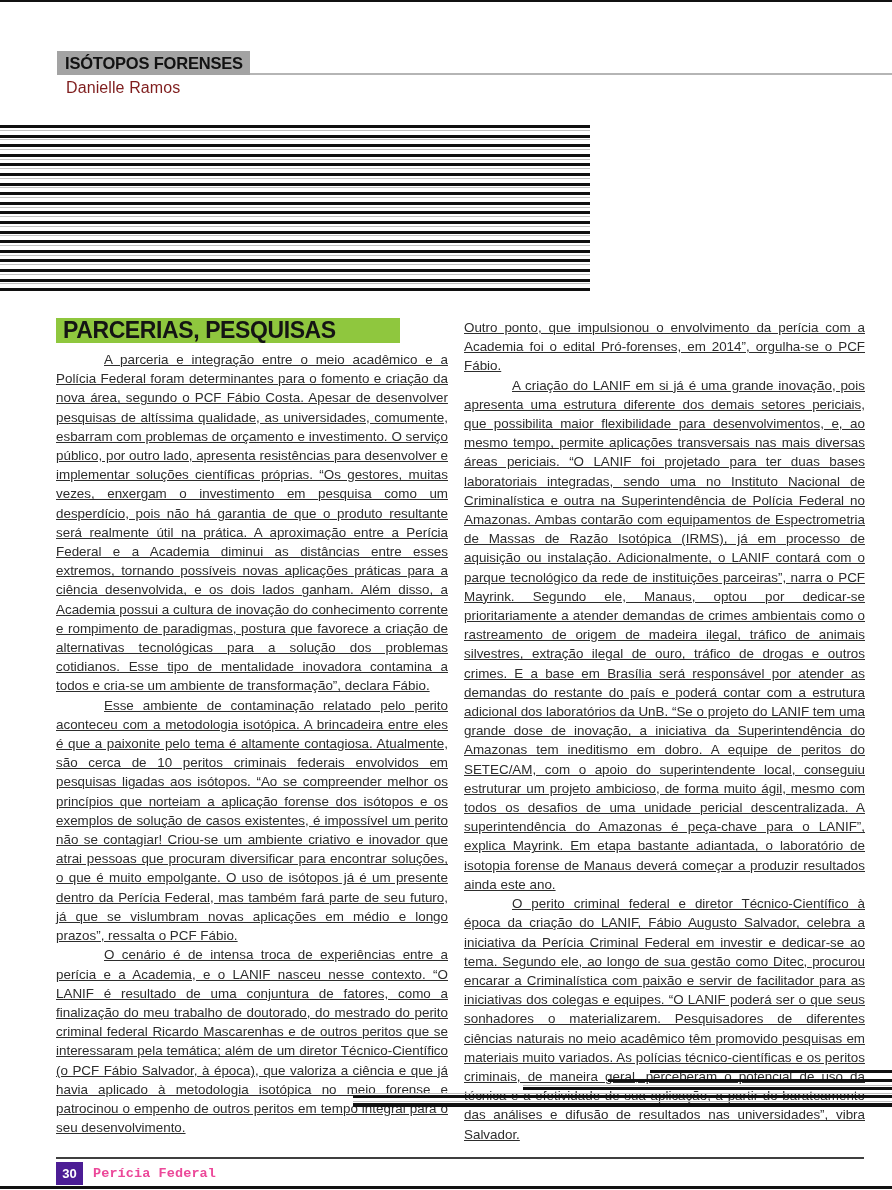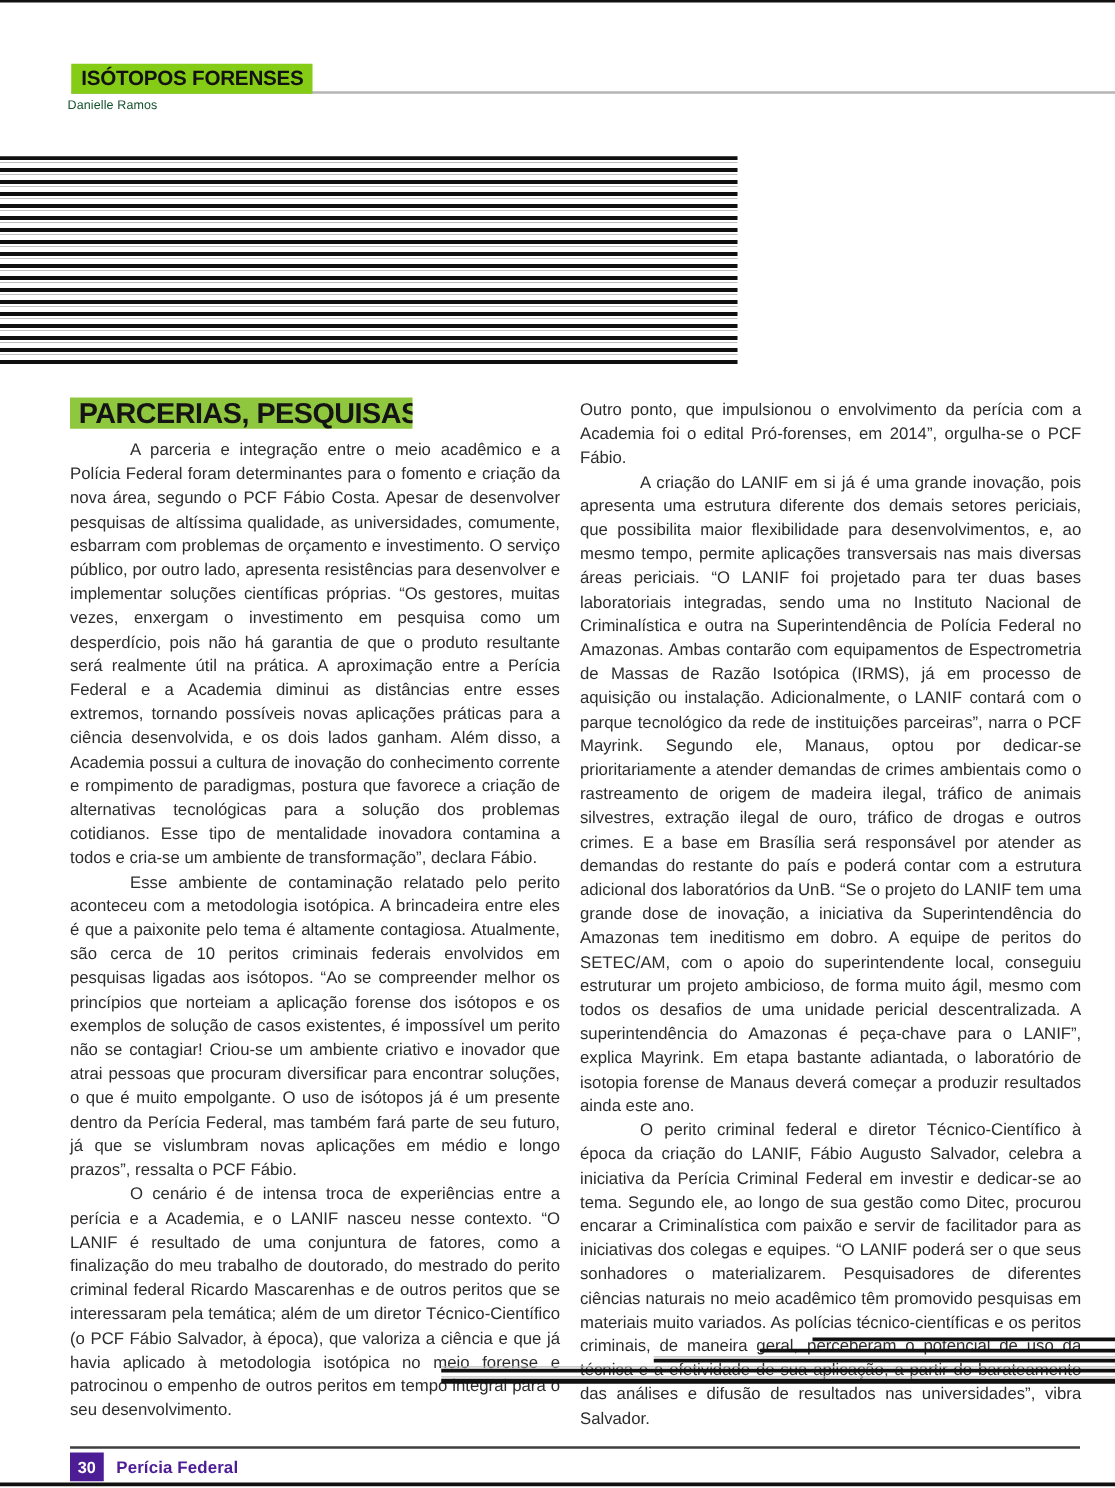--- a/index.html
+++ b/index.html
@@ -11,64 +11,64 @@
     -webkit-font-smoothing:antialiased;
   }
   .edge-rule { position:absolute; left:0; width:892px; background:#111; }
   .edge-rule.top { top:0; height:2px; }
   .edge-rule.bottom { top:1186px; height:3px; }
 
   
   .kicker-box {
     position:absolute; left:57px; top:51px;
     width:193px; height:24px; box-sizing:border-box;
-    background:#84cc16; z-index:2;
+    background:#a3a3a3; z-index:2;
     font-weight:bold; font-size:16.5px; line-height:24px;
     letter-spacing:-0.2px; color:#121212;
     padding-left:8px; white-space:nowrap; overflow:hidden;
   }
   .header-rule {
     position:absolute; left:57px; top:73px; width:835px; height:2px;
     background:#b5b5b5; z-index:1;
   }
   .byline {
-    position:absolute; left:54px; top:79px;
-    font-size:10px; color:#14532d; letter-spacing:0.1px;
+    position:absolute; left:66px; top:79px;
+    font-size:16px; color:#7f1d1d; letter-spacing:0.1px;
   }
 
   
   .top-stripes {
     position:absolute; left:0; top:125px; width:590px; height:167px;
     background:repeating-linear-gradient(to bottom,
       #101010 0px, #101010 3px,
       #ffffff 3px, #ffffff 4.8px,
       #bfbfbf 4.8px, #bfbfbf 5.8px,
       #ffffff 5.8px, #ffffff 9.6px);
   }
 
   
   .headline-box {
     display:block; background:#8FC73E; color:#141414;
     height:25px; line-height:25px; box-sizing:border-box;
     margin-bottom:1px; padding-left:7px;
     font-weight:bold; font-size:23px; letter-spacing:-0.4px;
     white-space:nowrap; overflow:hidden;
   }
-  .headline-box.l1 { width:274px; }
+  .headline-box.l1 { width:344px; }
   .headline-box.l2 { width:293px; }
 
   
   .col {
     position:absolute; top:318px;
     font-size:13.4px; line-height:19.2px; color:#2d2d2d;
     text-align:justify;
   }
   .col.left  { left:56px;  width:392px; }
   .col.right { left:464px; width:401px; }
-  .col p { margin:0; }
+  .col p { margin:0;text-decoration:underline; }
   .col p.indent { text-indent:48px; }
   .left-body { margin-top:7px; }
 
   
   .step { position:absolute; right:0; background:#111; }
   .step.s1 { top:1070px; left:650px; height:3px; }
   .step.s2 { top:1079px; left:608px; height:3px; }
   .step.s3 { top:1087px; left:523px; height:3px; }
   .step.s4 { top:1095px; left:353px; height:3px; }
   .step.s5 { top:1103px; left:353px; height:4px; }
@@ -82,21 +82,21 @@
     position:absolute; left:56px; top:1157px; width:808px; height:2px;
     background:#3f3f3f;
   }
   .page-badge {
     position:absolute; left:56px; top:1162px; width:27px; height:23px;
     background:#4c1d95; color:#ffffff;
     font-weight:bold; font-size:13px; line-height:23px; text-align:center;
   }
   .publication {
     position:absolute; left:93px; top:1166px;
-    font-weight:bold; font-size:13.5px; color:#4c1d95; letter-spacing:0.1px;
+    font-weight:bold; font-size:13.5px; color:#ec4899; letter-spacing:0.1px;font-family:Liberation Mono, monospace;
   }
 </style>
 </head>
 <body>
 
 <div class="edge-rule top"></div>
 
 <div class="kicker-box">
   <span>ISÓTOPOS FORENSES</span>
 </div>

